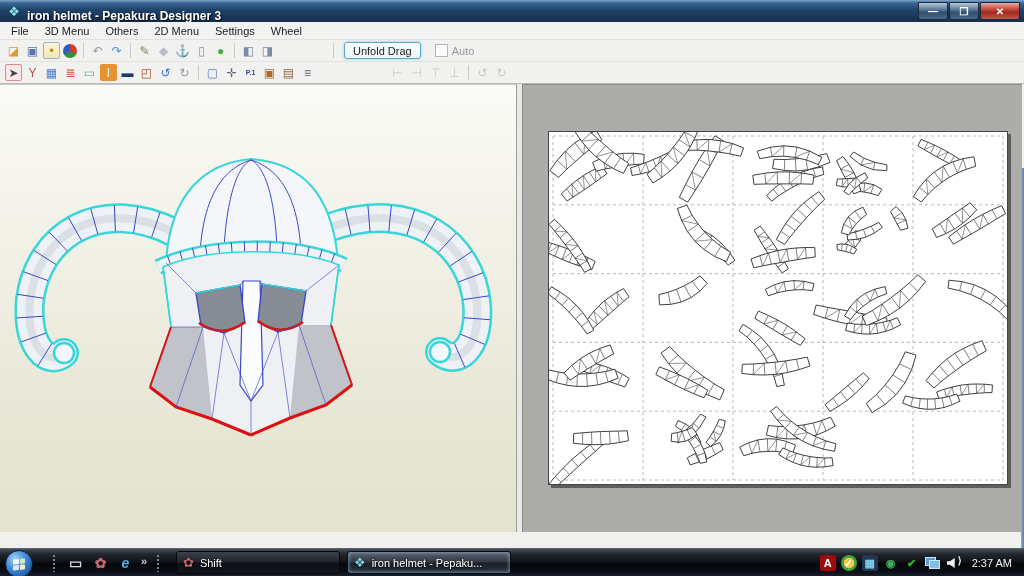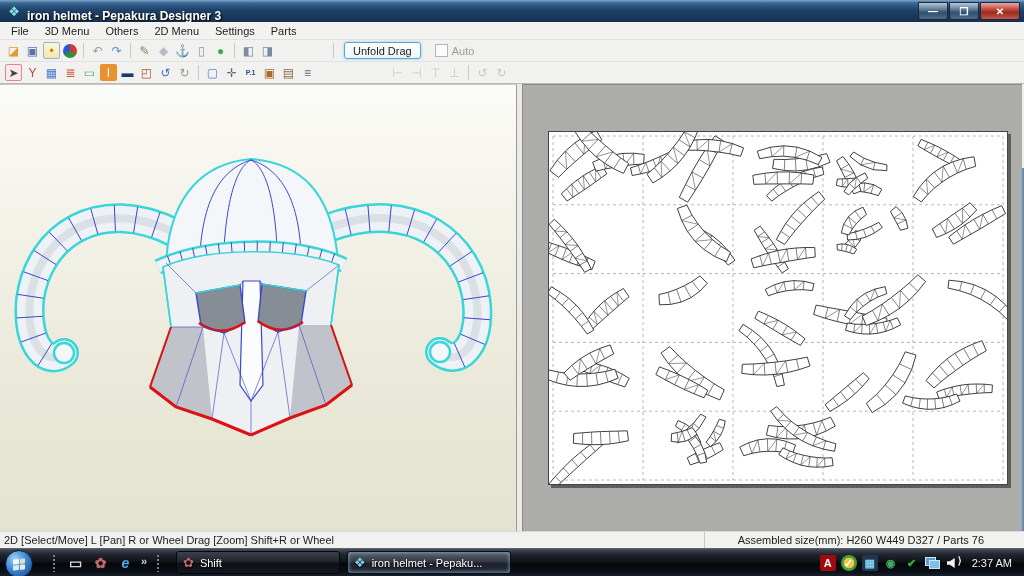--- a/index.html
+++ b/index.html
@@ -115,21 +115,21 @@
       <div class="winbtn close" data-name="close-button">✕</div>
     </div>
   </div>
 
   <div class="menubar" data-name="menubar" id="menubar">
       <span class="menu-item" data-name="menu-item-file">File</span>
       <span class="menu-item" data-name="menu-item-3d-menu">3D Menu</span>
       <span class="menu-item" data-name="menu-item-others">Others</span>
       <span class="menu-item" data-name="menu-item-2d-menu">2D Menu</span>
       <span class="menu-item" data-name="menu-item-settings">Settings</span>
-      <span class="menu-item" data-name="menu-item-help">Parts</span>
+      <span class="menu-item" data-name="menu-item-help">Wheel</span>
     </div>
 
   <div class="toolbar tb1" data-name="toolbar-main">
     <span id="tb1icons" style="display:flex;align-items:center;padding-left:4px;">
         <span class="ticon" data-name="open-folder-icon" style="color: rgb(224, 154, 47);">◪</span>
         <span class="ticon" data-name="save-icon" style="color: rgb(90, 114, 168);">▣</span>
         <span class="ticon sel" data-name="light-toggle-icon" style="color: rgb(181, 138, 0);">•</span>
         <span class="ticon round" data-name="texture-sphere-icon" style="background: conic-gradient(rgb(210, 59, 47) 0deg, rgb(210, 59, 47) 33%, rgb(47, 143, 58) 0deg, rgb(47, 143, 58) 66%, rgb(47, 88, 201) 0deg);"></span>
         <span class="tsep"></span>
         <span class="ticon" data-name="view-undo-icon" style="color: rgb(154, 154, 154);">↶</span>
@@ -807,24 +807,20 @@
               <line x1="267.8004806351923" y1="335.2492875696947" x2="275.53591155911295" y2="325.9640624549486" stroke="#2a2a2a" stroke-width="0.5"></line>
               <line x1="275.95553735915246" y1="334.82718490149034" x2="275.53591155911295" y2="325.9640624549486" stroke="#2a2a2a" stroke-width="0.6"></line>
             </g>
           </svg>
       </div>
     </div>
 
     <div class="winedge" data-name="window-right-edge"></div>
   </div>
 
-  <div class="statusbar" data-name="statusbar">
-    <div class="status-left" data-name="status-hint-text">2D [Select/Move] L [Pan] R or Wheel Drag [Zoom] Shift+R or Wheel</div>
-    <div class="status-right" data-name="status-assembled-size">Assembled size(mm): H260 W449 D327 / Parts 76</div>
-  </div>
 
   <div class="taskbar" data-name="taskbar">
     <div class="orb" data-name="start-button">
       <div class="flag" data-name="windows-flag-icon">
           <i></i>
           <i></i>
           <i></i>
           <i></i>
         </div>
     </div>

